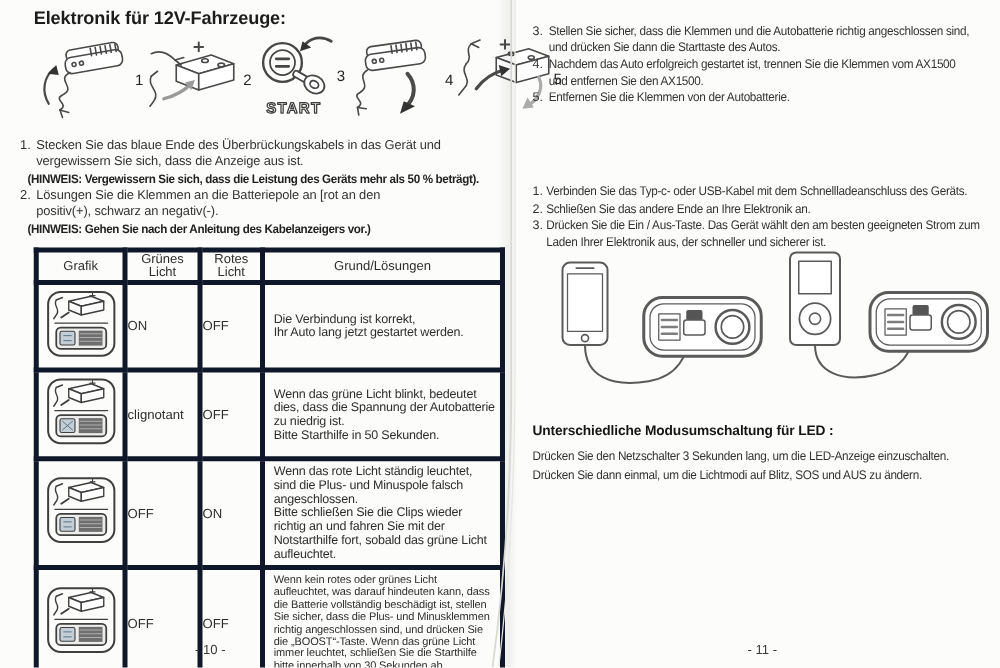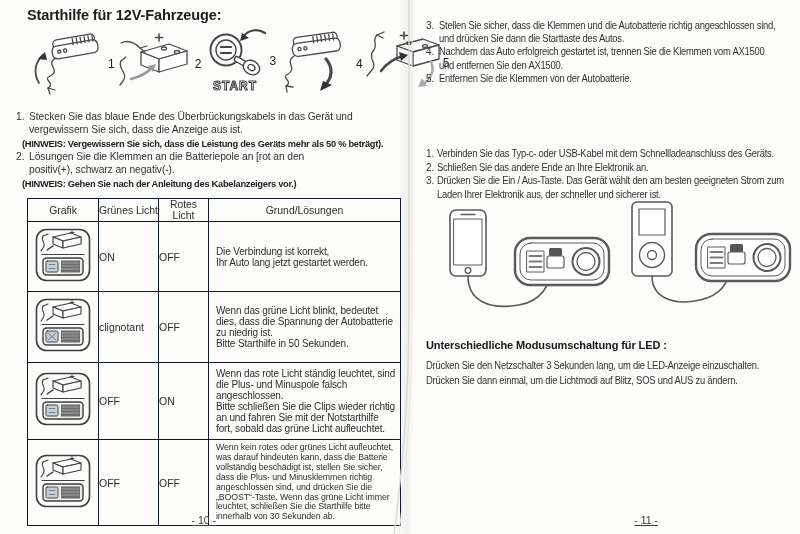--- a/index.html
+++ b/index.html
@@ -25,43 +25,43 @@
   .rsteps .num{width:13px;font-size:10px;line-height:13.2px;}
   .rsteps .txt{font-size:10px;line-height:13.2px;letter-spacing:-0.25px;white-space:pre;
                transform:scaleX(.94);transform-origin:0 0;}
   .csteps .num{width:11px;font-size:10px;line-height:13.5px;}
   .csteps .txt{font-size:10px;line-height:13.5px;letter-spacing:-0.25px;white-space:pre;
                transform:scaleX(.94);transform-origin:0 0;}
   h2.rtitle{font-size:13.2px;font-weight:bold;color:#161616;margin:0;line-height:16.5px;
             letter-spacing:-0.1px;white-space:pre-line;}
   .led-text{font-size:10px;line-height:15px;letter-spacing:-0.25px;white-space:pre;
             transform:scaleX(.94);transform-origin:0 0;}
-  .pagenum{font-size:10.5px;color:#3a3a3a;text-align:right;width:60px;text-decoration:underline;}
+  .pagenum{font-size:10.5px;color:#3a3a3a;text-align:left;width:60px;}
   
   table.status{border-collapse:collapse;table-layout:fixed;width:373px;}
-  table.status th,table.status td{border:1px solid #0f172a;padding:0;vertical-align:middle;}
+  table.status th,table.status td{border:4px solid #0f172a;padding:0;vertical-align:middle;}
   table.status th{font-weight:normal;font-size:10.4px;color:#2e2e2e;height:15px;text-align:center;}
   td.cell-ind{font-size:10.5px;color:#2e2e2e;}
   td.cell-graf{text-align:center;}
   td.cell-reason{vertical-align:middle;}
   td.cell-reason .reason{font-size:10px;line-height:11px;letter-spacing:-0.15px;
       white-space:pre-line;padding:3px 4px 3px 7px;color:#2e2e2e;}
   tr.small td.cell-reason .reason{font-size:8.8px;line-height:9.9px;letter-spacing:-0.1px;}
   svg text{font-family:"Liberation Sans","DejaVu Sans",sans-serif;}
   .crease{position:absolute;inset:0;pointer-events:none;}
   .fold-shade{position:absolute;left:398px;top:0;width:16px;height:100%;
       background:linear-gradient(90deg,rgba(0,0,0,0) 0%,rgba(0,0,0,0.05) 55%,rgba(0,0,0,0) 100%);}
 </style>
 </head>
 <body>
 
 <div class="sheet">
 
   <div class="abs" style="left:27px;top:7px;">
-    <h1 class="ltitle">Starthilfe für 12V-Fahrzeuge:</h1>
+    <h1 class="ltitle">Elektronik für 12V-Fahrzeuge:</h1>
   </div>
 
   <div class="figures abs" style="left:28px;top:25px;width:377px;">
 
     <div class="figure">
       <svg width="80" height="64" viewBox="0 0 80 64">
         <g stroke="#4a4a4a" fill="none" stroke-width="1.3" stroke-linecap="round" stroke-linejoin="round">
           <g transform="rotate(-10 46 18)">
             <rect x="26" y="6" width="42" height="9" rx="4" fill="#fff"></rect>
             <rect x="24" y="12" width="46" height="13" rx="5" fill="#fff"></rect>

